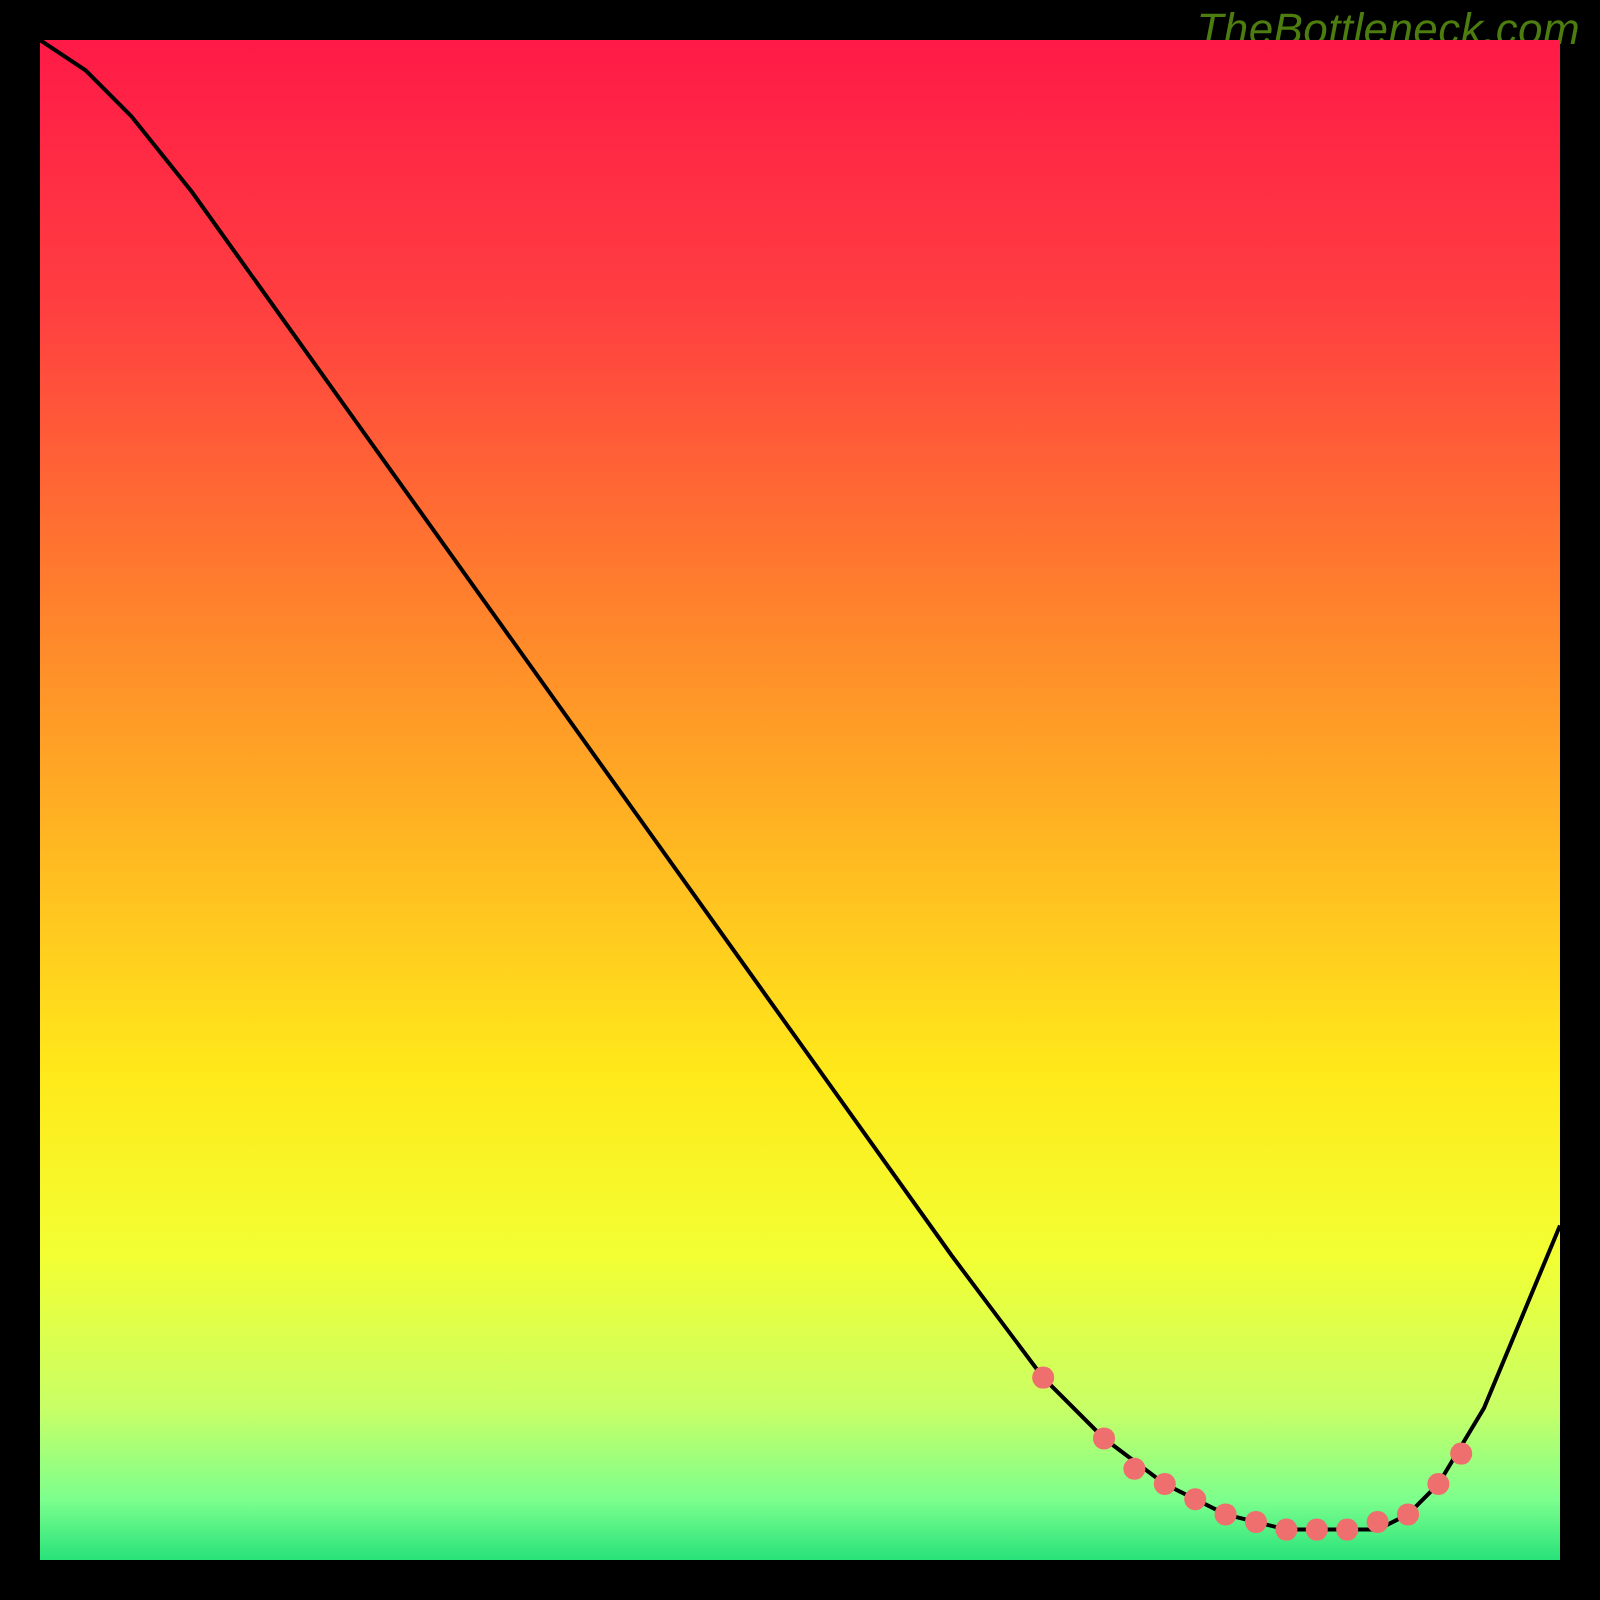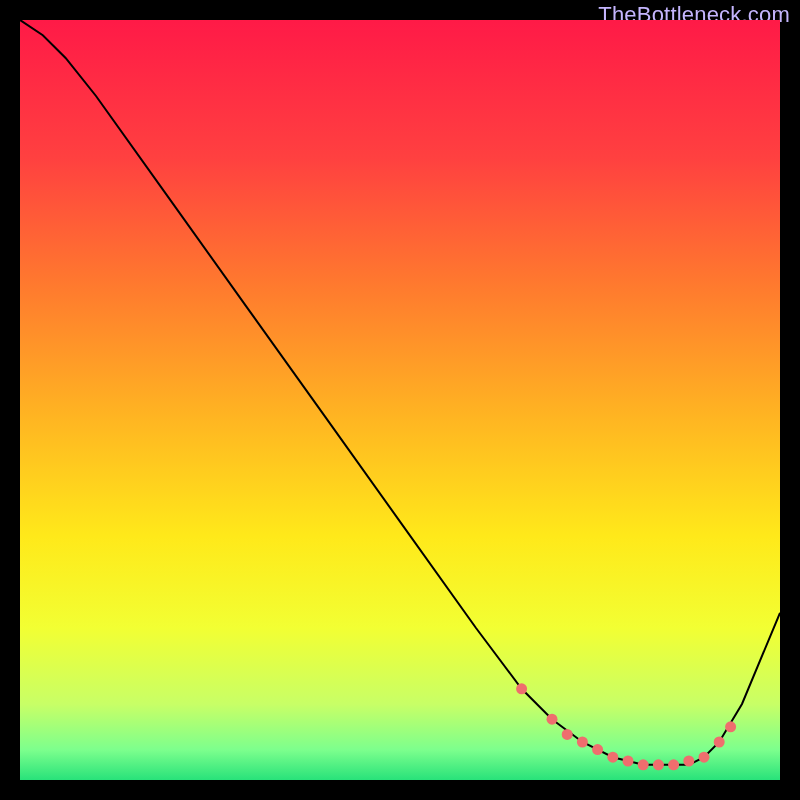--- a/index.html
+++ b/index.html
@@ -21,25 +21,26 @@
     position: absolute;
     left: 20px;
     top: 20px;
     width: 760px;
     height: 760px;
   }
   .watermark {
     position: absolute;
     top: 2px;
     right: 10px;
-    color: #c4b5fd;
+    color: #4d7c0f;
     font-size: 22px;
     letter-spacing: 0.2px;
     font-weight: 500;
     user-select: none;
+    font-style: italic;
   }
   svg { display: block; }
 </style>
 </head>
 <body>
 
 <div class="stage">
 
   <div class="watermark">TheBottleneck.com</div>
 

